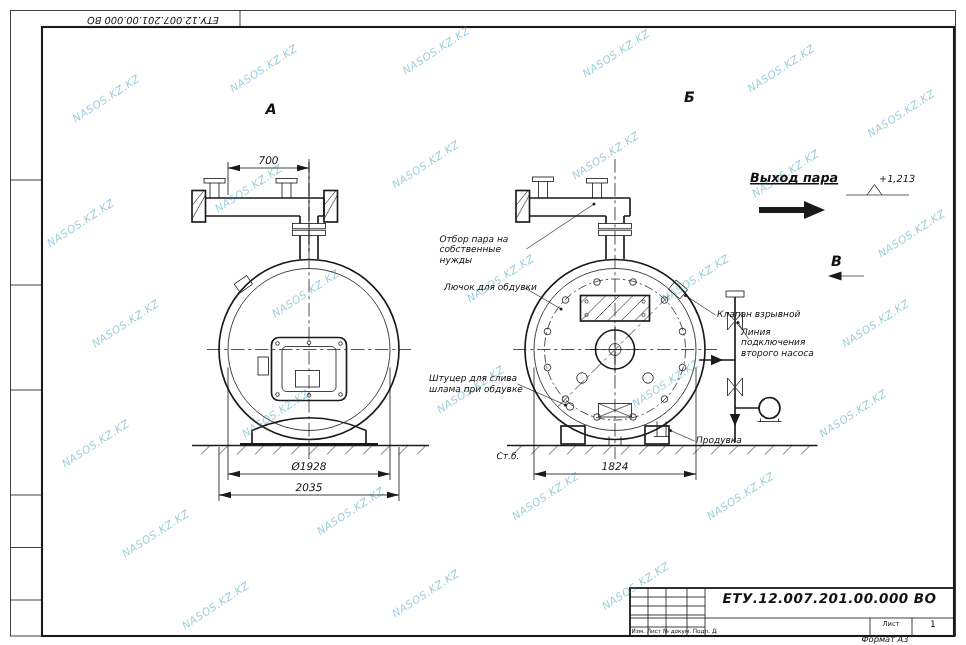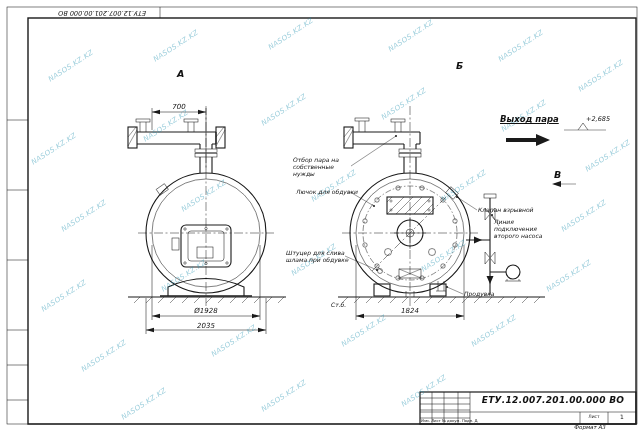--- a/index.html
+++ b/index.html
@@ -194,21 +194,21 @@
       <path class="thin" d="M576,184 H554"></path>
       <polygon class="fill" points="552,184 561,181 561,187"></polygon>
     </g>
   </svg>
 
   <div class="lbl viewlbl" style="left:177px;top:68px;">А</div>
   <div class="lbl viewlbl" style="left:456px;top:60px;">Б</div>
   <div class="lbl viewlbl" style="left:554px;top:169px;">В</div>
 
   <div class="lbl" style="left:500px;top:114px;width:80px;font:bold italic 8.5px 'DejaVu Sans',sans-serif;text-decoration:underline;">Выход пара</div>
-  <div class="lbl" style="left:586px;top:116px;font-size:6.5px;">+2,685</div>
+  <div class="lbl" style="left:586px;top:116px;font-size:6.5px;">+1,213</div>
 
   <div class="lbl" style="left:293px;top:156px;width:46px;">Отбор пара на собственные нужды</div>
   <div class="lbl" style="left:296px;top:188px;width:70px;">Лючок для обдувки</div>
   <div class="lbl" style="left:478px;top:206px;width:72px;">Клапан взрывной</div>
   <div class="lbl" style="left:494px;top:218px;width:56px;">Линия подключения второго насоса</div>
   <div class="lbl" style="left:286px;top:249px;width:66px;">Штуцер для слива шлама при обдувке</div>
   <div class="lbl" style="left:464px;top:290px;width:44px;">Продувка</div>
   <div class="lbl" style="left:331px;top:301px;">Ст.б.</div>
 
   <div class="lbl rot180" style="left:28px;top:5px;width:148px;height:11px;text-align:center;font-size:6.5px;">ЕТУ.12.007.201.00.000 ВО</div>

